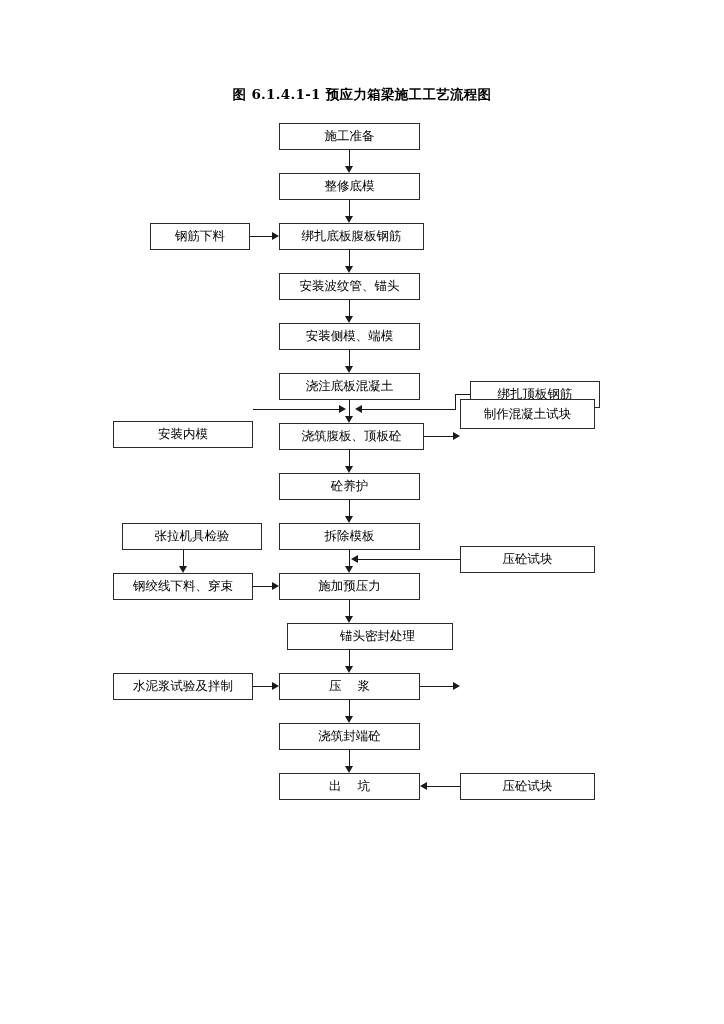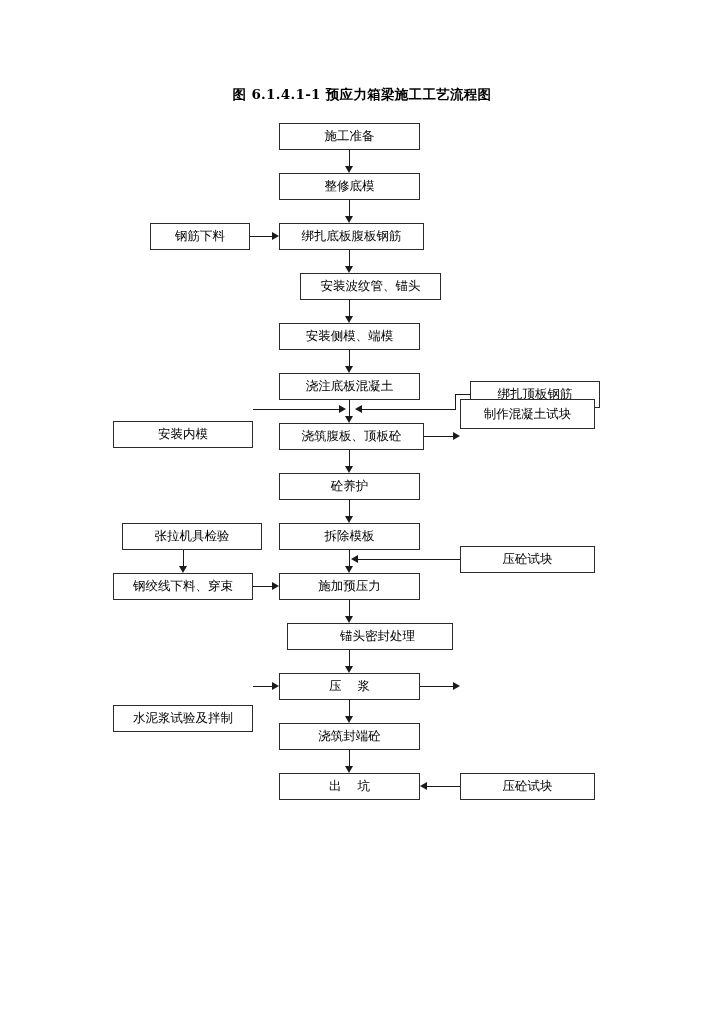--- a/index.html
+++ b/index.html
@@ -80,21 +80,21 @@
 <div id="page">
 
   <div class="title">图 6.1.4.1-1 预应力箱梁施工工艺流程图</div>
 
   <div class="node" style="left:279px; top:123px; width:141px; height:27px;">施工准备</div>
 
   <div class="node" style="left:279px; top:173px; width:141px; height:27px;">整修底模</div>
 
   <div class="node" style="left:279px; top:223px; width:145px; height:27px;">绑扎底板腹板钢筋</div>
 
-  <div class="node" style="left:279px; top:273px; width:141px; height:27px;margin-left:21px;">安装波纹管、锚头</div>
+  <div class="node" style="left:279px; top:273px; width:141px; height:27px;">安装波纹管、锚头</div>
 
   <div class="node" style="left:279px; top:323px; width:141px; height:27px;">安装侧模、端模</div>
 
   <div class="node" style="left:279px; top:423px; width:145px; height:27px;">浇筑腹板、顶板砼</div>
 
   <div class="node" style="left:279px; top:373px; width:141px; height:27px;">浇注底板混凝土</div>
 
   <div class="node" style="left:279px; top:473px; width:141px; height:27px;">砼养护</div>
 
   <div class="node" style="left:279px; top:573px; width:141px; height:27px;">施加预压力</div>
@@ -110,21 +110,21 @@
   <div class="node" style="left:279px; top:773px; width:141px; height:27px;">出    坑</div>
 
   <div class="node" style="left:150px; top:223px; width:100px; height:27px;">钢筋下料</div>
 
   <div class="node" style="left:113px; top:396px; width:140px; height:27px;margin-top:25px;">安装内模</div>
 
   <div class="node" style="left:113px; top:523px; width:140px; height:27px;margin-left:9px;">张拉机具检验</div>
 
   <div class="node" style="left:113px; top:573px; width:140px; height:27px;">钢绞线下料、穿束</div>
 
-  <div class="node" style="left:113px; top:673px; width:140px; height:27px;margin-top:32px;">水泥浆试验及拌制</div>
+  <div class="node" style="left:113px; top:673px; width:140px; height:27px;">水泥浆试验及拌制</div>
 
   <div class="node" style="left:470px; top:381px; width:130px; height:27px;text-align:right;">绑扎顶板钢筋</div>
 
   <div class="node" style="left:460px; top:399px; width:135px; height:30px;">制作混凝土试块</div>
 
   <div class="node" style="left:460px; top:546px; width:135px; height:27px;">压砼试块</div>
 
 
   <div class="node" style="left:460px; top:773px; width:135px; height:27px;">压砼试块</div>
 

